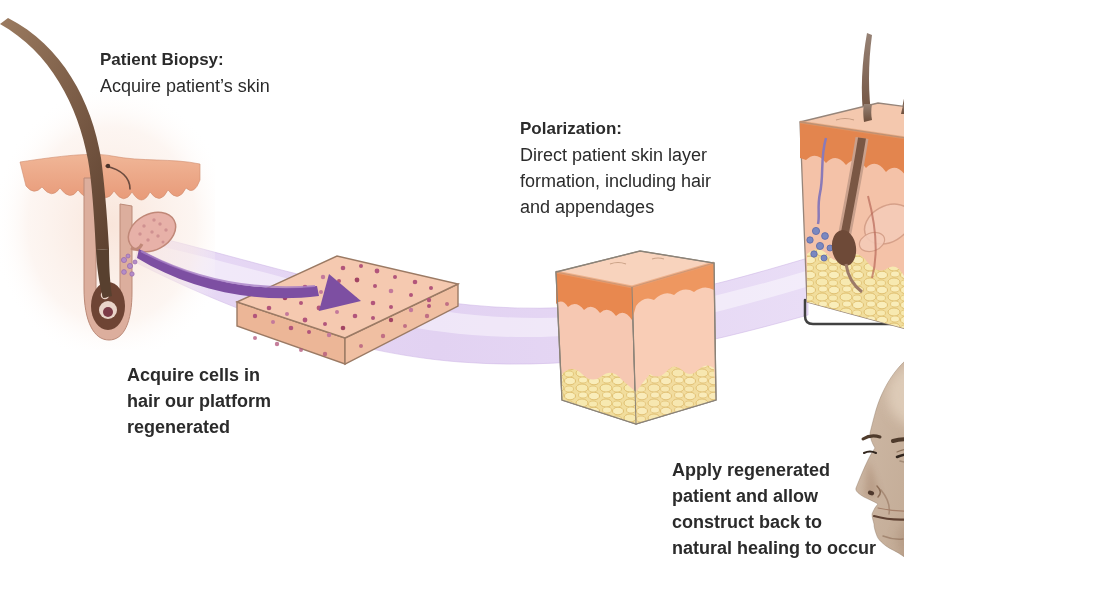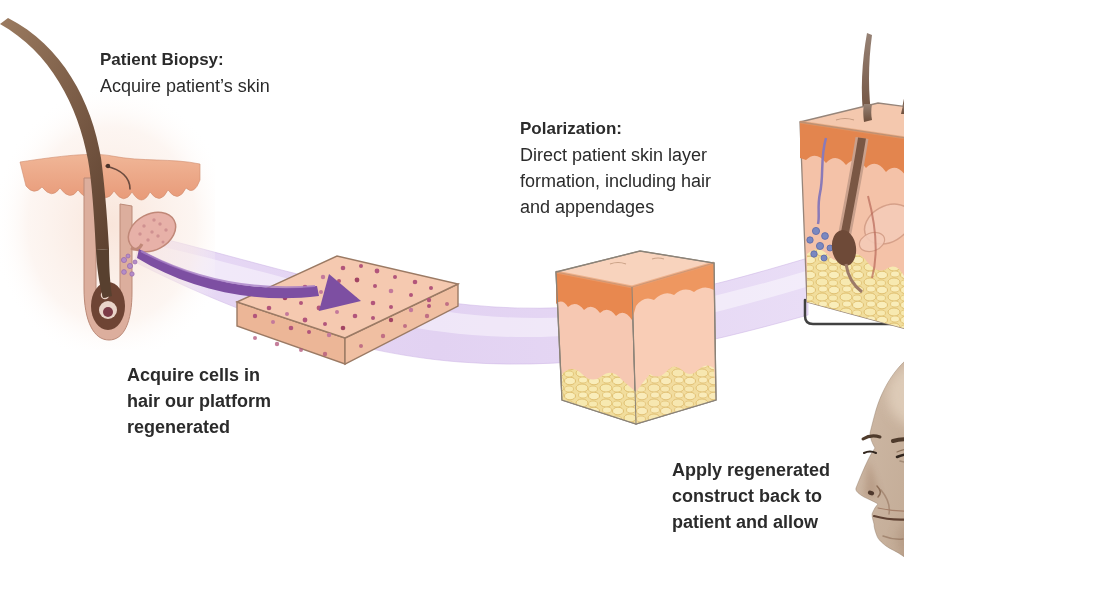--- a/index.html
+++ b/index.html
@@ -370,17 +370,18 @@
   </div>
 
   <div class="label boldlines" id="lbl-imprint">
     <div class="ln">Acquire cells in</div>
     <div class="ln">hair our platform</div>
     <div class="ln">regenerated</div>
   </div>
 
   <div class="label boldlines" id="lbl-apply">
     <div class="ln">Apply regenerated</div>
+    <div class="ln">patient and allow</div>
     <div class="ln">construct back to</div>
-    <div class="ln">patient and allow</div>
+    <div class="ln">natural healing to occur</div>
   </div>
 
 </div>
 
 </body></html>

